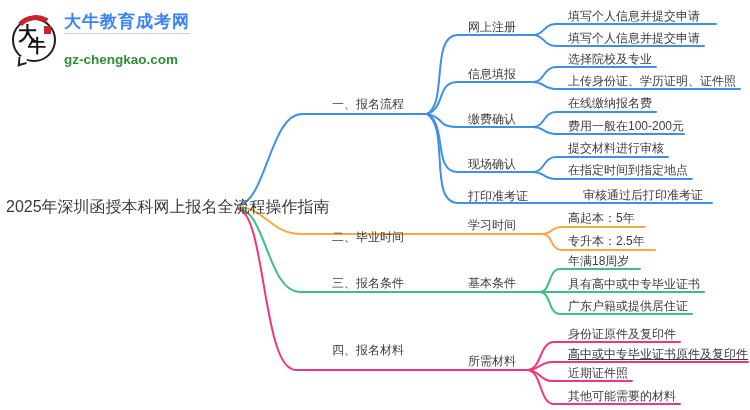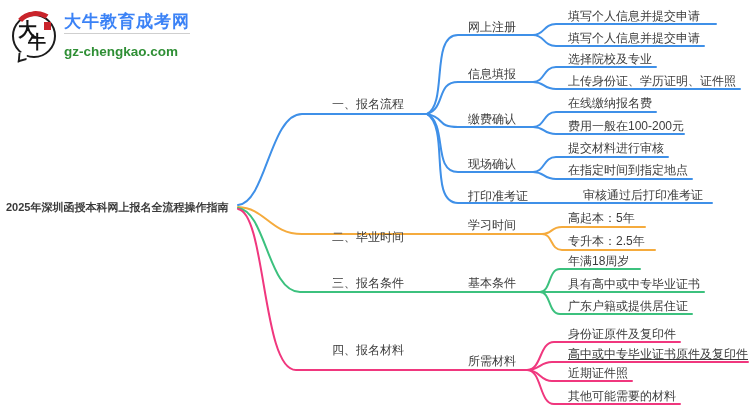--- a/index.html
+++ b/index.html
@@ -8,35 +8,35 @@
     font-family:"Liberation Sans","DejaVu Sans",sans-serif;
   }
   .wires{position:absolute;left:0;top:0;}
   .wires path{fill:none;stroke-width:2;stroke-linecap:round;stroke-linejoin:round;}
   .blue path{stroke:#3f90e8;}
   .orange path{stroke:#f5ab3d;}
   .green path{stroke:#3cc17e;}
   .pink path{stroke:#f0377e;}
 
   .nd{position:absolute;white-space:nowrap;font-size:12px;line-height:14px;color:#3c3c3c;}
-  .root-title{font-size:11px;font-weight:bold;color:#3a3a3a;}
+  .root-title{font-size:16px;font-weight:normal;color:#3a3a3a;}
   .l1{letter-spacing:0;}
 
   
   .logo{position:absolute;left:12px;top:12px;display:flex;align-items:center;}
   .logo-badge{position:relative;width:40px;height:40px;border:2px solid #1c1c1c;border-radius:50%;background:#fff;flex:0 0 auto;}
   .badge-arc{position:absolute;left:0px;top:-5px;width:32px;height:26px;border:5px solid transparent;border-top-color:#c9242b;border-radius:50%;transform:rotate(-8deg);}
   .badge-char{position:absolute;font-family:"Liberation Serif","DejaVu Serif",serif;font-weight:bold;color:#141414;}
   .badge-c1{left:4px;top:1px;font-size:19px;}
   .badge-c2{left:14px;top:14px;font-size:18px;}
   .badge-seal{position:absolute;right:3px;top:6px;width:7px;height:8px;background:#c9242b;}
   .badge-tail{position:absolute;left:4px;bottom:-5px;width:7px;height:7px;background:#fff;border-left:2px solid #1c1c1c;border-bottom:2px solid #1c1c1c;transform:rotate(-15deg) skewX(-20deg);}
   .logo-text{margin-left:8px;}
   .site-name{font-size:17px;line-height:20px;font-weight:bold;color:#3b82f6;letter-spacing:1px;}
-  .site-domain{font-size:13.5px;line-height:16px;font-weight:bold;color:#2f8f35;border-top:1px solid #cfcfcf;margin-top:1px;padding-top:10px;}
+  .site-domain{font-size:13.5px;line-height:16px;font-weight:bold;color:#2f8f35;border-top:1px solid #cfcfcf;margin-top:1px;padding-top:18px;}
 </style>
 </head>
 <body>
 
 <div class="stage">
 
   <svg class="wires" width="750" height="410" viewBox="0 0 750 410">
     <g class="blue">
       <path d="M238,205 C266,203 270,114 302,114 H427"></path>
       <path d="M427,114 C448,104 430,35 458,35 H533"></path>

